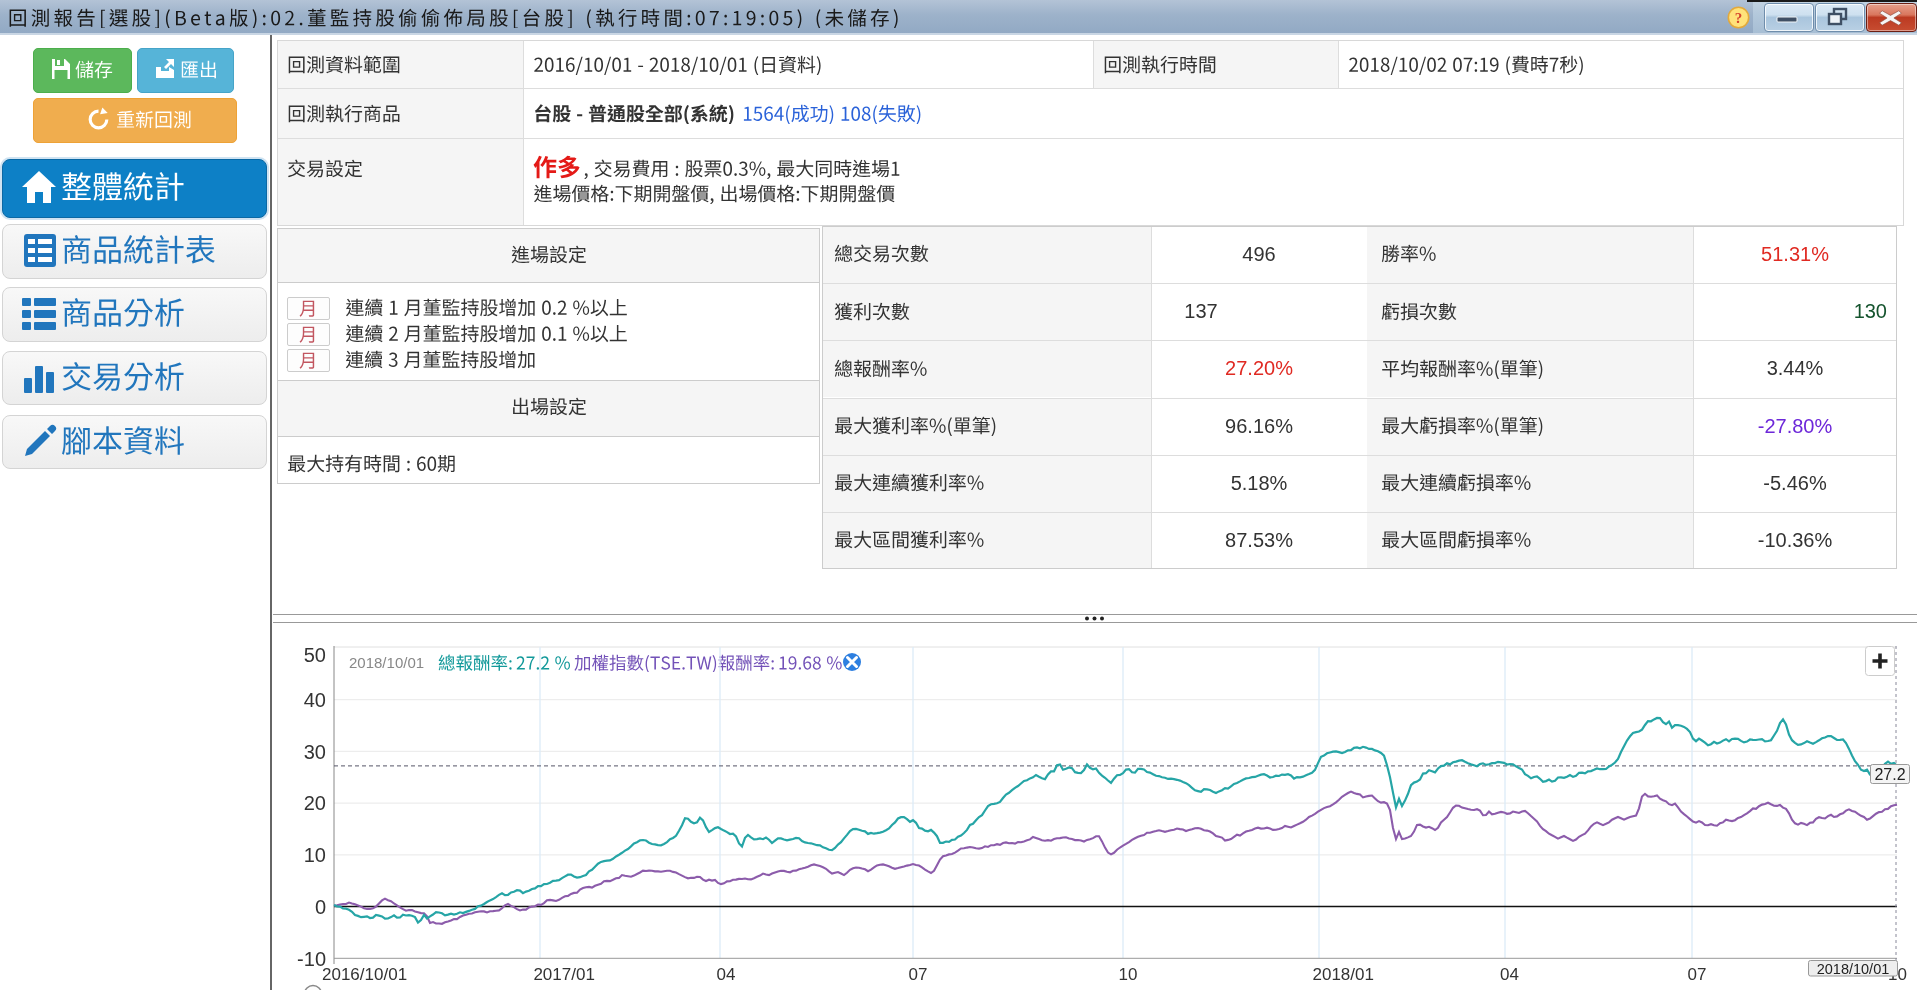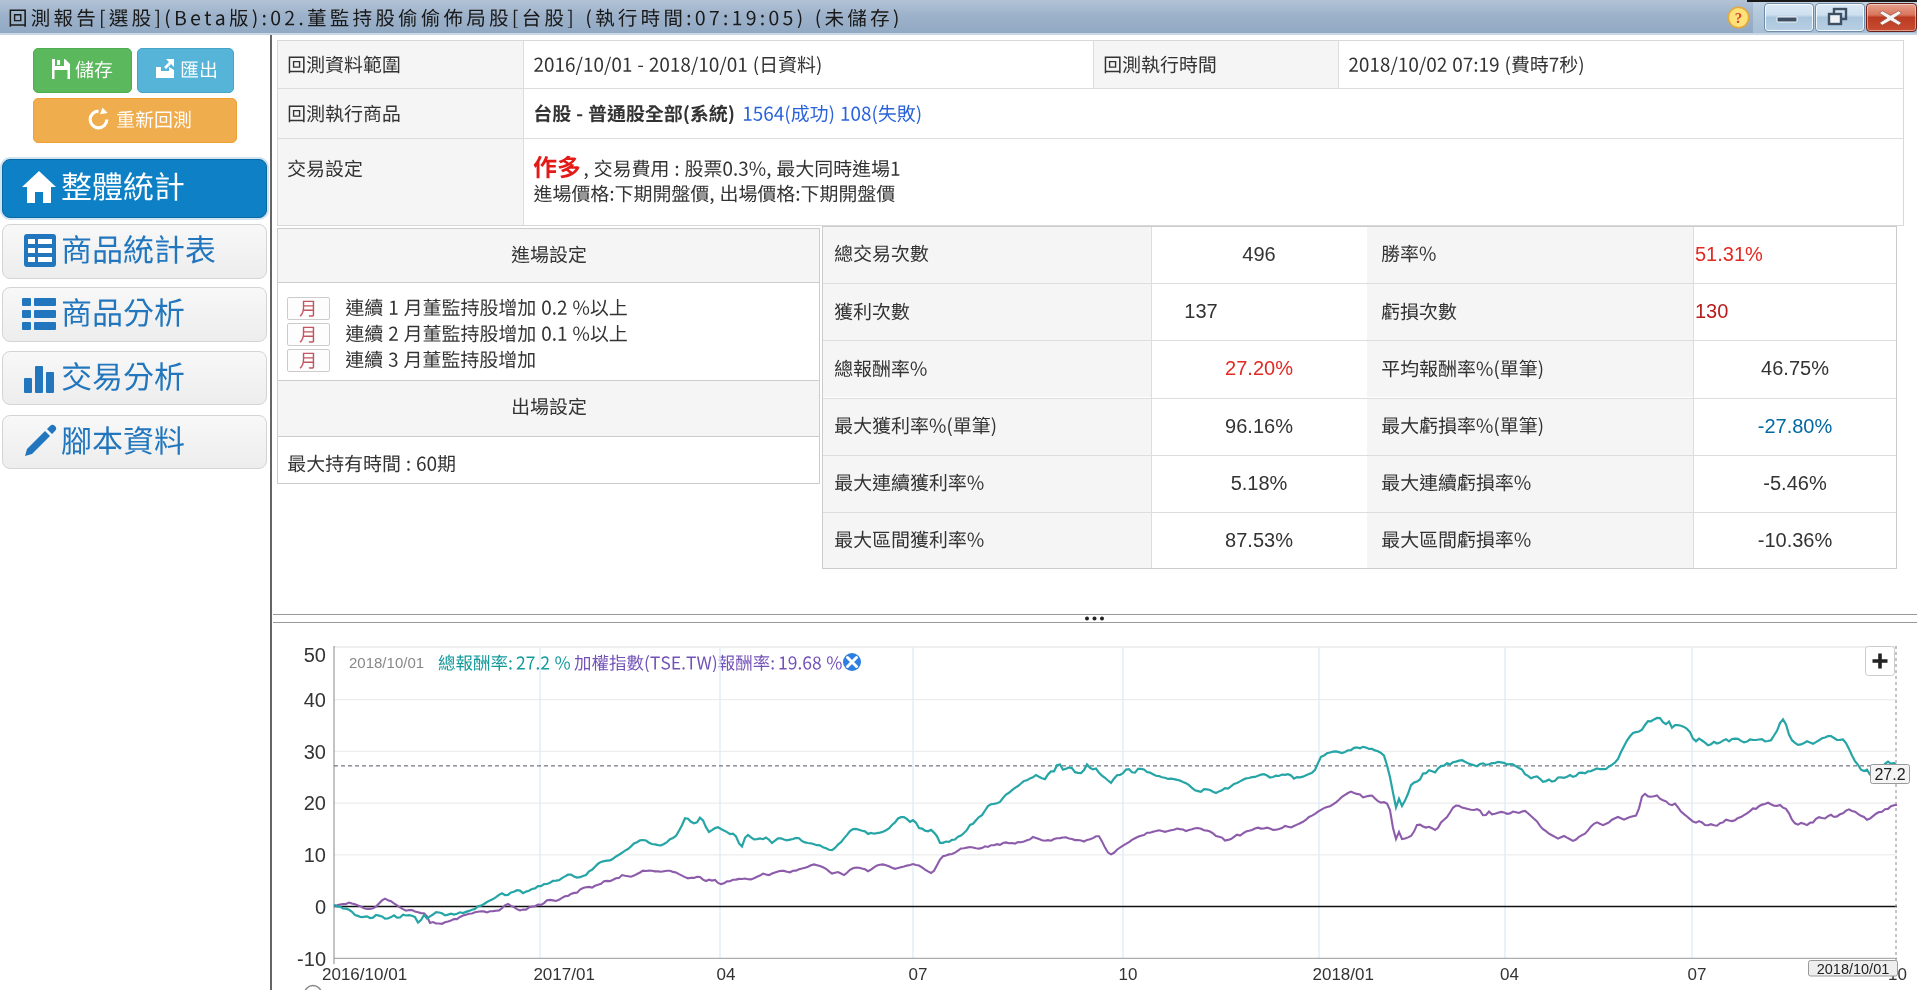--- a/index.html
+++ b/index.html
@@ -88,27 +88,27 @@
 <div class="abs" style="left:823px;top:397.5px;width:1073px;height:1px;background:#ddd"></div>
 <div class="cell" style="left:823px;top:454.7px;width:328px;height:57.2px;background:#f5f5f5"></div>
 <div class="cell" style="left:1367px;top:454.7px;width:326px;height:57.2px;background:#f5f5f5"></div>
 <div class="abs" style="left:823px;top:454.7px;width:1073px;height:1px;background:#ddd"></div>
 <div class="cell" style="left:823px;top:511.8px;width:328px;height:56.2px;background:#f5f5f5"></div>
 <div class="cell" style="left:1367px;top:511.8px;width:326px;height:56.2px;background:#f5f5f5"></div>
 <div class="abs" style="left:823px;top:511.8px;width:1073px;height:1px;background:#ddd"></div>
 <div class="abs" style="left:1151px;top:227px;width:1px;height:341px;background:#ddd"></div>
 <div class="abs" style="left:1693px;top:227px;width:1px;height:341px;background:#ddd"></div>
 <div class="num" style="left:1259px;top:243.1px;width:200px;margin-left:-100px;text-align:center;color:#333">496</div>
-<div class="num" style="left:1795px;top:243.1px;width:200px;margin-left:-100px;text-align:left;color:#e02a22">51.31%</div>
+<div class="num" style="left:1795px;top:243.1px;width:200px;margin-left:-100px;text-align:center;color:#e02a22">51.31%</div>
 <div class="num" style="left:1201px;top:300.2px;width:200px;margin-left:-100px;text-align:center;color:#333">137</div>
-<div class="num" style="left:1795px;top:300.2px;width:192px;margin-left:-100px;text-align:left;color:#b91c1c">130</div>
+<div class="num" style="left:1795px;top:300.2px;width:192px;margin-left:-100px;text-align:right;color:#14532d">130</div>
 <div class="num" style="left:1259px;top:357.4px;width:200px;margin-left:-100px;text-align:center;color:#e02a22">27.20%</div>
-<div class="num" style="left:1795px;top:357.4px;width:200px;margin-left:-100px;text-align:center;color:#333">46.75%</div>
+<div class="num" style="left:1795px;top:357.4px;width:200px;margin-left:-100px;text-align:center;color:#333">3.44%</div>
 <div class="num" style="left:1259px;top:414.6px;width:200px;margin-left:-100px;text-align:center;color:#333">96.16%</div>
-<div class="num" style="left:1795px;top:414.6px;width:200px;margin-left:-100px;text-align:center;color:#0369a1">-27.80%</div>
+<div class="num" style="left:1795px;top:414.6px;width:200px;margin-left:-100px;text-align:center;color:#6d28d9">-27.80%</div>
 <div class="num" style="left:1259px;top:471.7px;width:200px;margin-left:-100px;text-align:center;color:#333">5.18%</div>
 <div class="num" style="left:1795px;top:471.7px;width:200px;margin-left:-100px;text-align:center;color:#333">-5.46%</div>
 <div class="num" style="left:1259px;top:528.9px;width:200px;margin-left:-100px;text-align:center;color:#333">87.53%</div>
 <div class="num" style="left:1795px;top:528.9px;width:200px;margin-left:-100px;text-align:center;color:#333">-10.36%</div>
 <div style="position:absolute;left:8.0px;top:7.8px;line-height:0"><svg width="894.7" height="20.5" viewBox="0 -880 45881 1050" fill="#1a1a1a">
       <use href="#r56de" x="0"></use>
       <use href="#r6e2c" x="1167"></use>
       <use href="#r5831" x="2333"></use>
       <use href="#r544a" x="3500"></use>
       <use href="#r5b" x="4667"></use>

